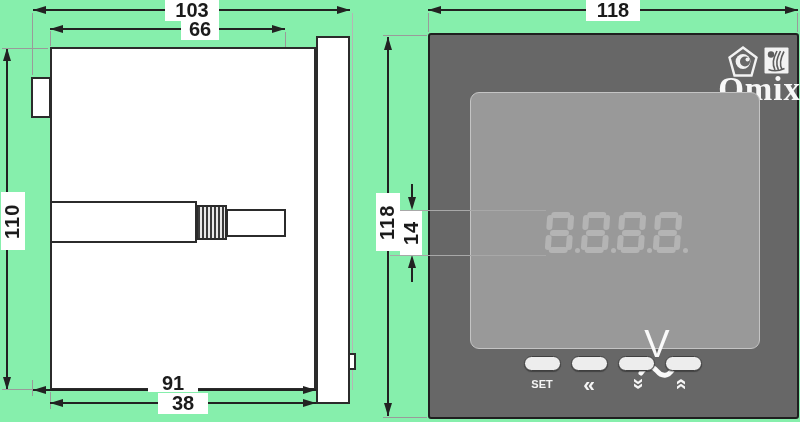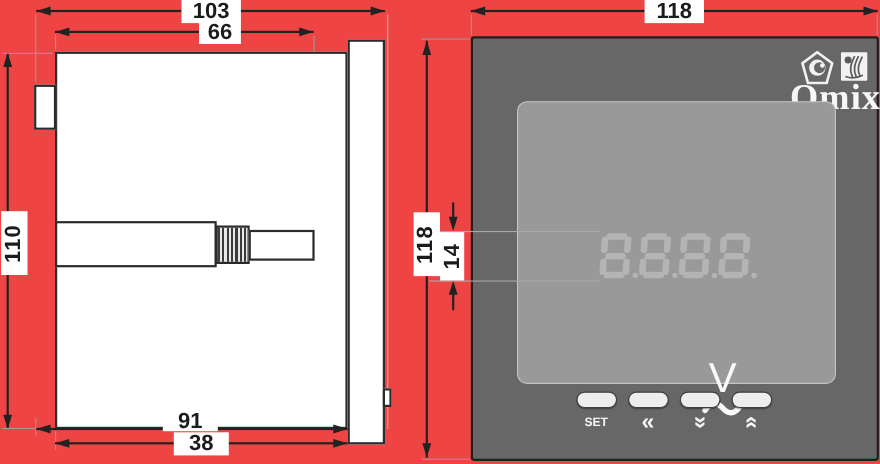--- a/index.html
+++ b/index.html
@@ -1,16 +1,16 @@
 <!DOCTYPE html>
 <html><head>
 <meta charset="utf-8">
 <style>
   html,body{margin:0;padding:0;background:#fff;}
-  #canvas{position:relative;width:800px;height:422px;background:#ef4444;overflow:hidden;
+  #canvas{position:relative;width:800px;height:422px;background:#86efac;overflow:hidden;
           font-family:"Liberation Sans",sans-serif;}
   
   .dl{position:absolute;background:#222;}           
   .dlh{height:1.5px;} .dlv{width:1.5px;}
   .xl{position:absolute;background:#9a9a9a;}        
   .xlh{height:1px;} .xlv{width:1px;}
   .ar{position:absolute;width:0;height:0;border:0 solid transparent;}
   .ar.l{border-top-width:4px;border-bottom-width:4px;border-right:13px solid #222;}
   .ar.r{border-top-width:4px;border-bottom-width:4px;border-left:13px solid #222;}
   .ar.u{border-left-width:4px;border-right-width:4px;border-bottom:13px solid #222;}

